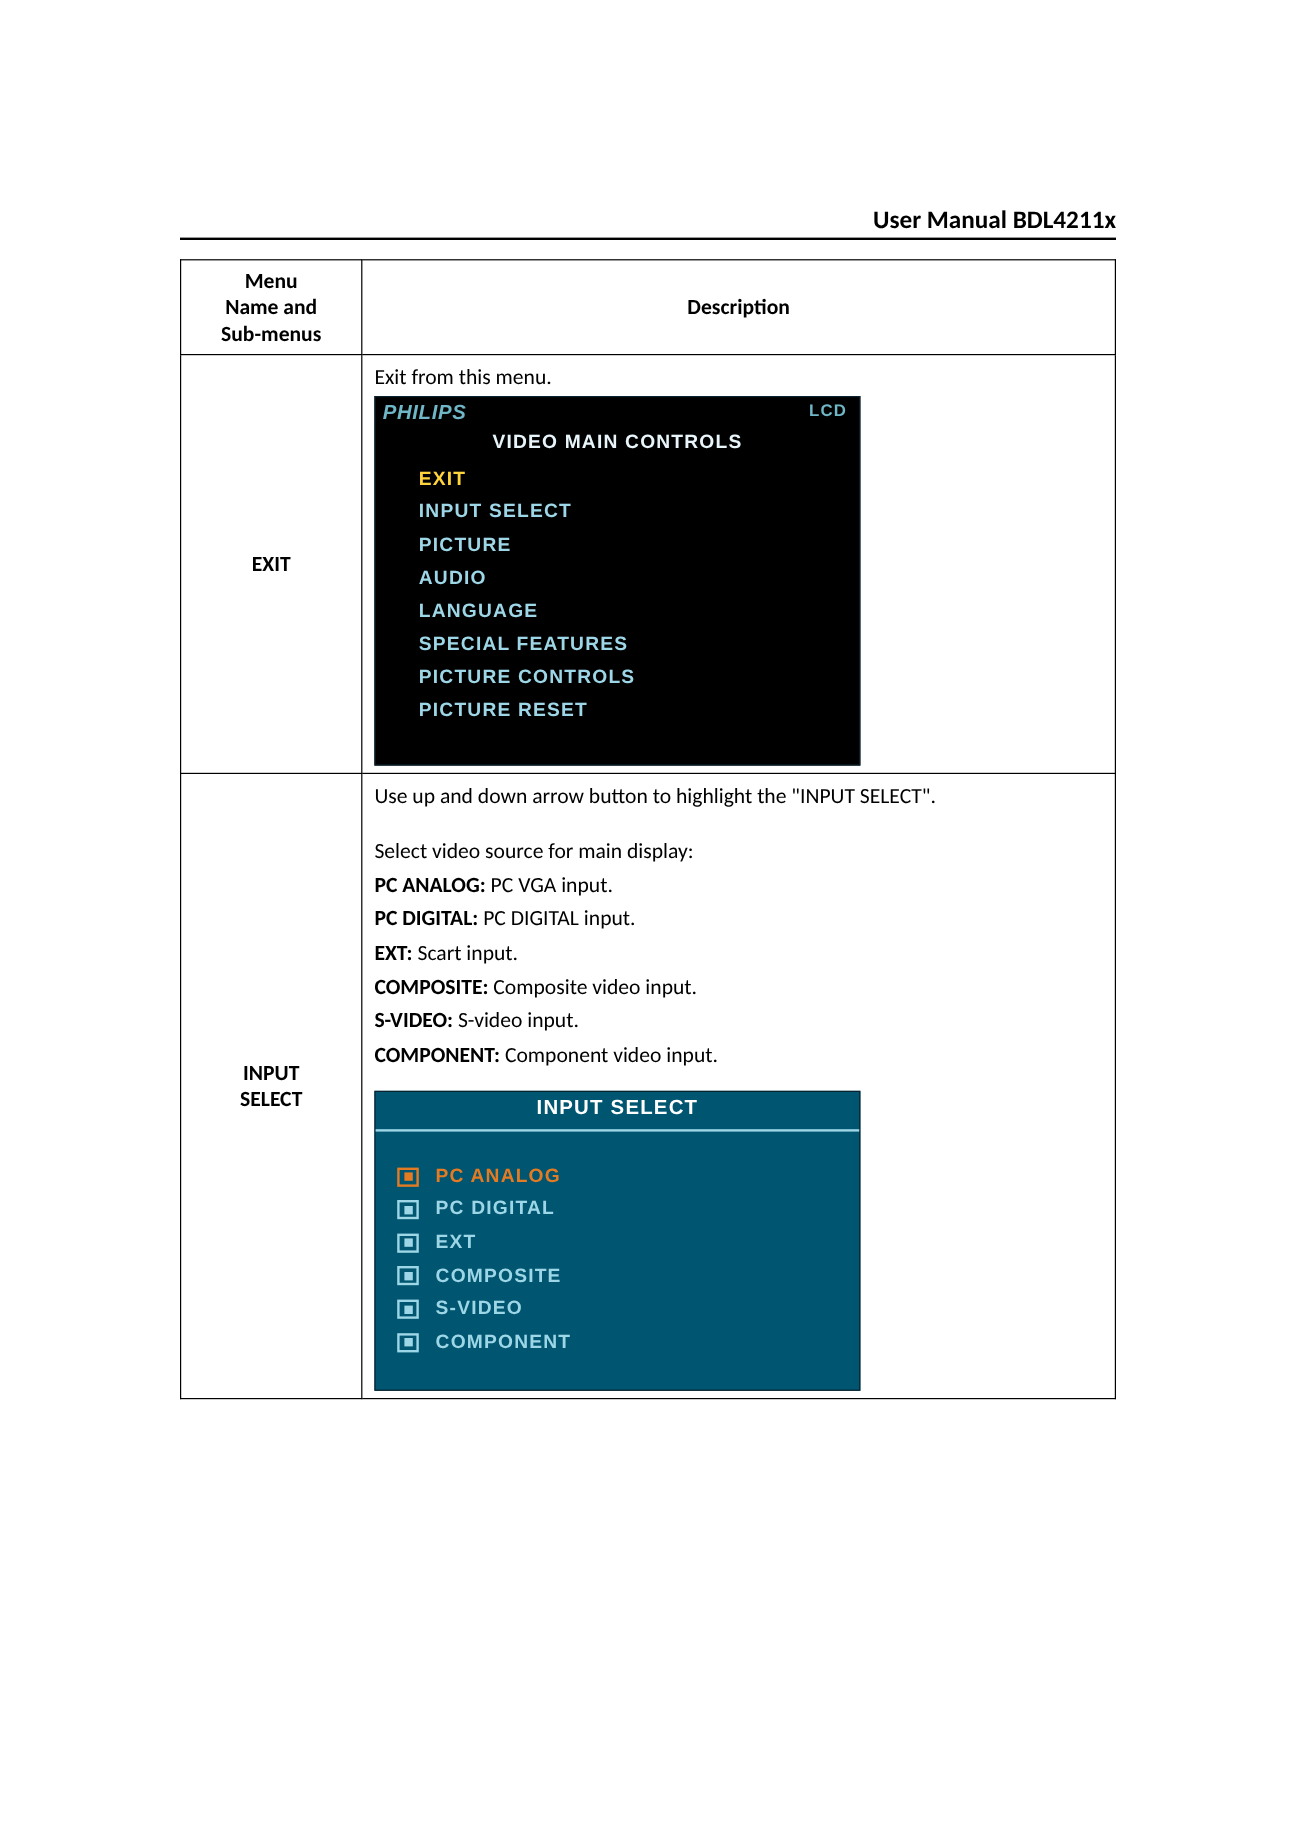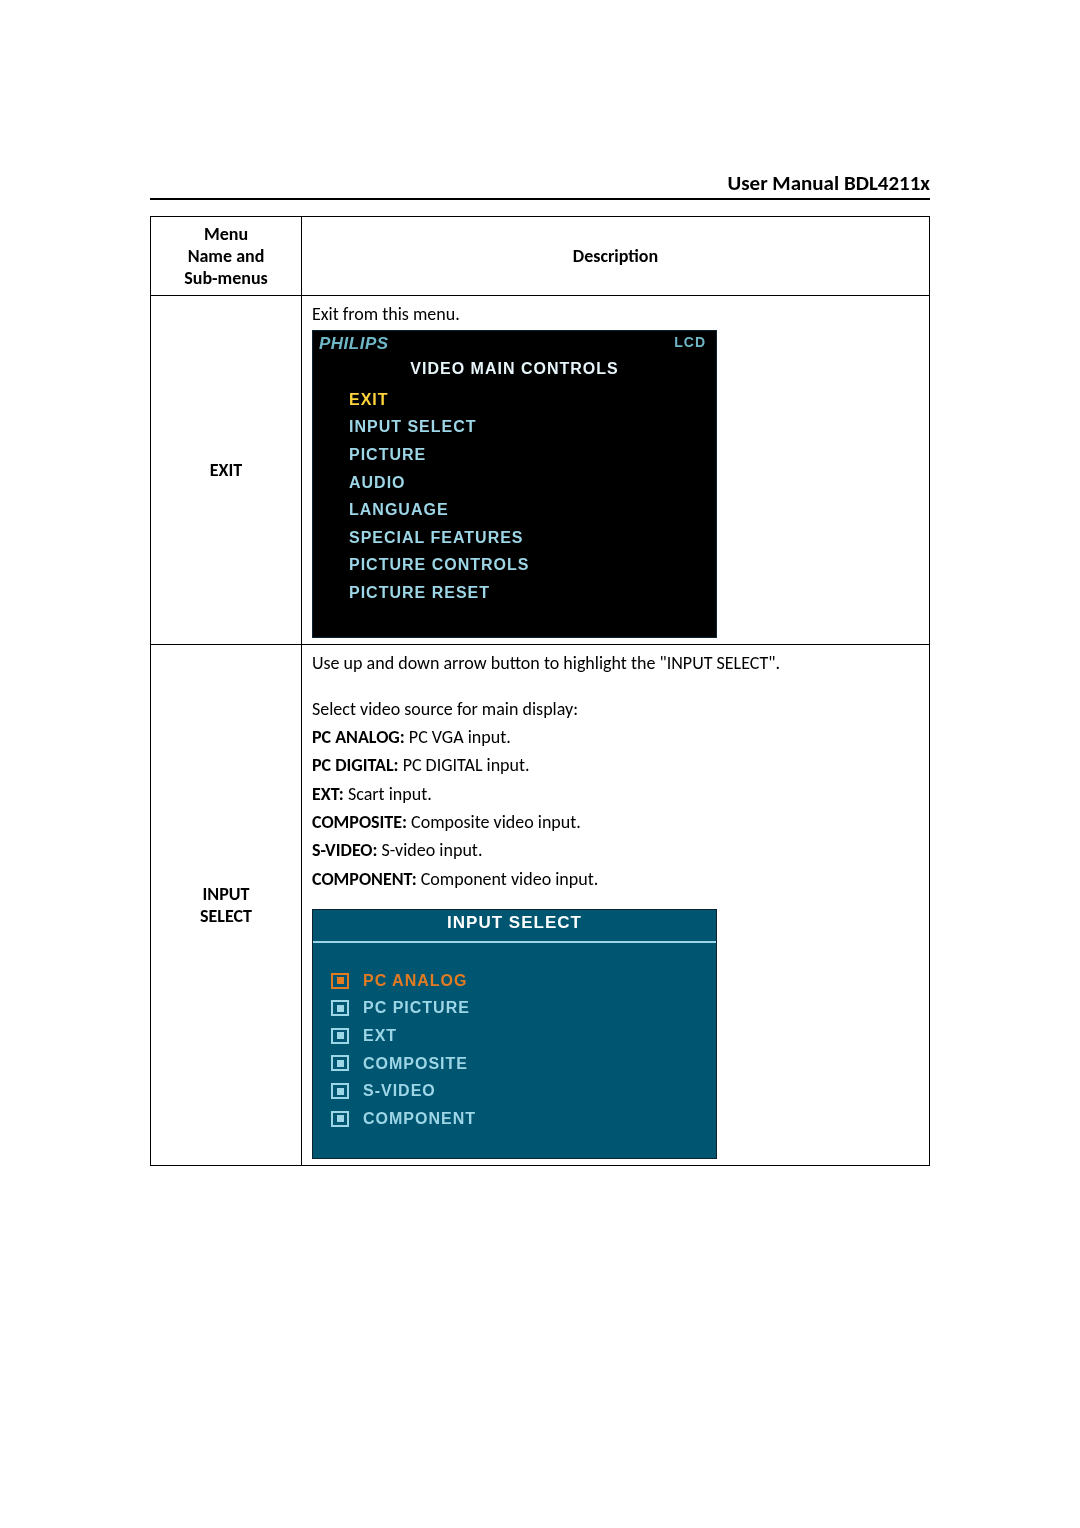--- a/index.html
+++ b/index.html
@@ -251,21 +251,21 @@
           <div class="row2 highlight">
             <span class="chk">
                   <span class="chk-inner"></span>
                 </span>
             <span>PC ANALOG</span>
           </div>
           <div class="row2">
             <span class="chk">
                   <span class="chk-inner"></span>
                 </span>
-            <span>PC PICTURE</span>
+            <span>PC DIGITAL</span>
           </div>
           <div class="row2">
             <span class="chk">
                   <span class="chk-inner"></span>
                 </span>
             <span>EXT</span>
           </div>
           <div class="row2">
             <span class="chk">
                   <span class="chk-inner"></span>

